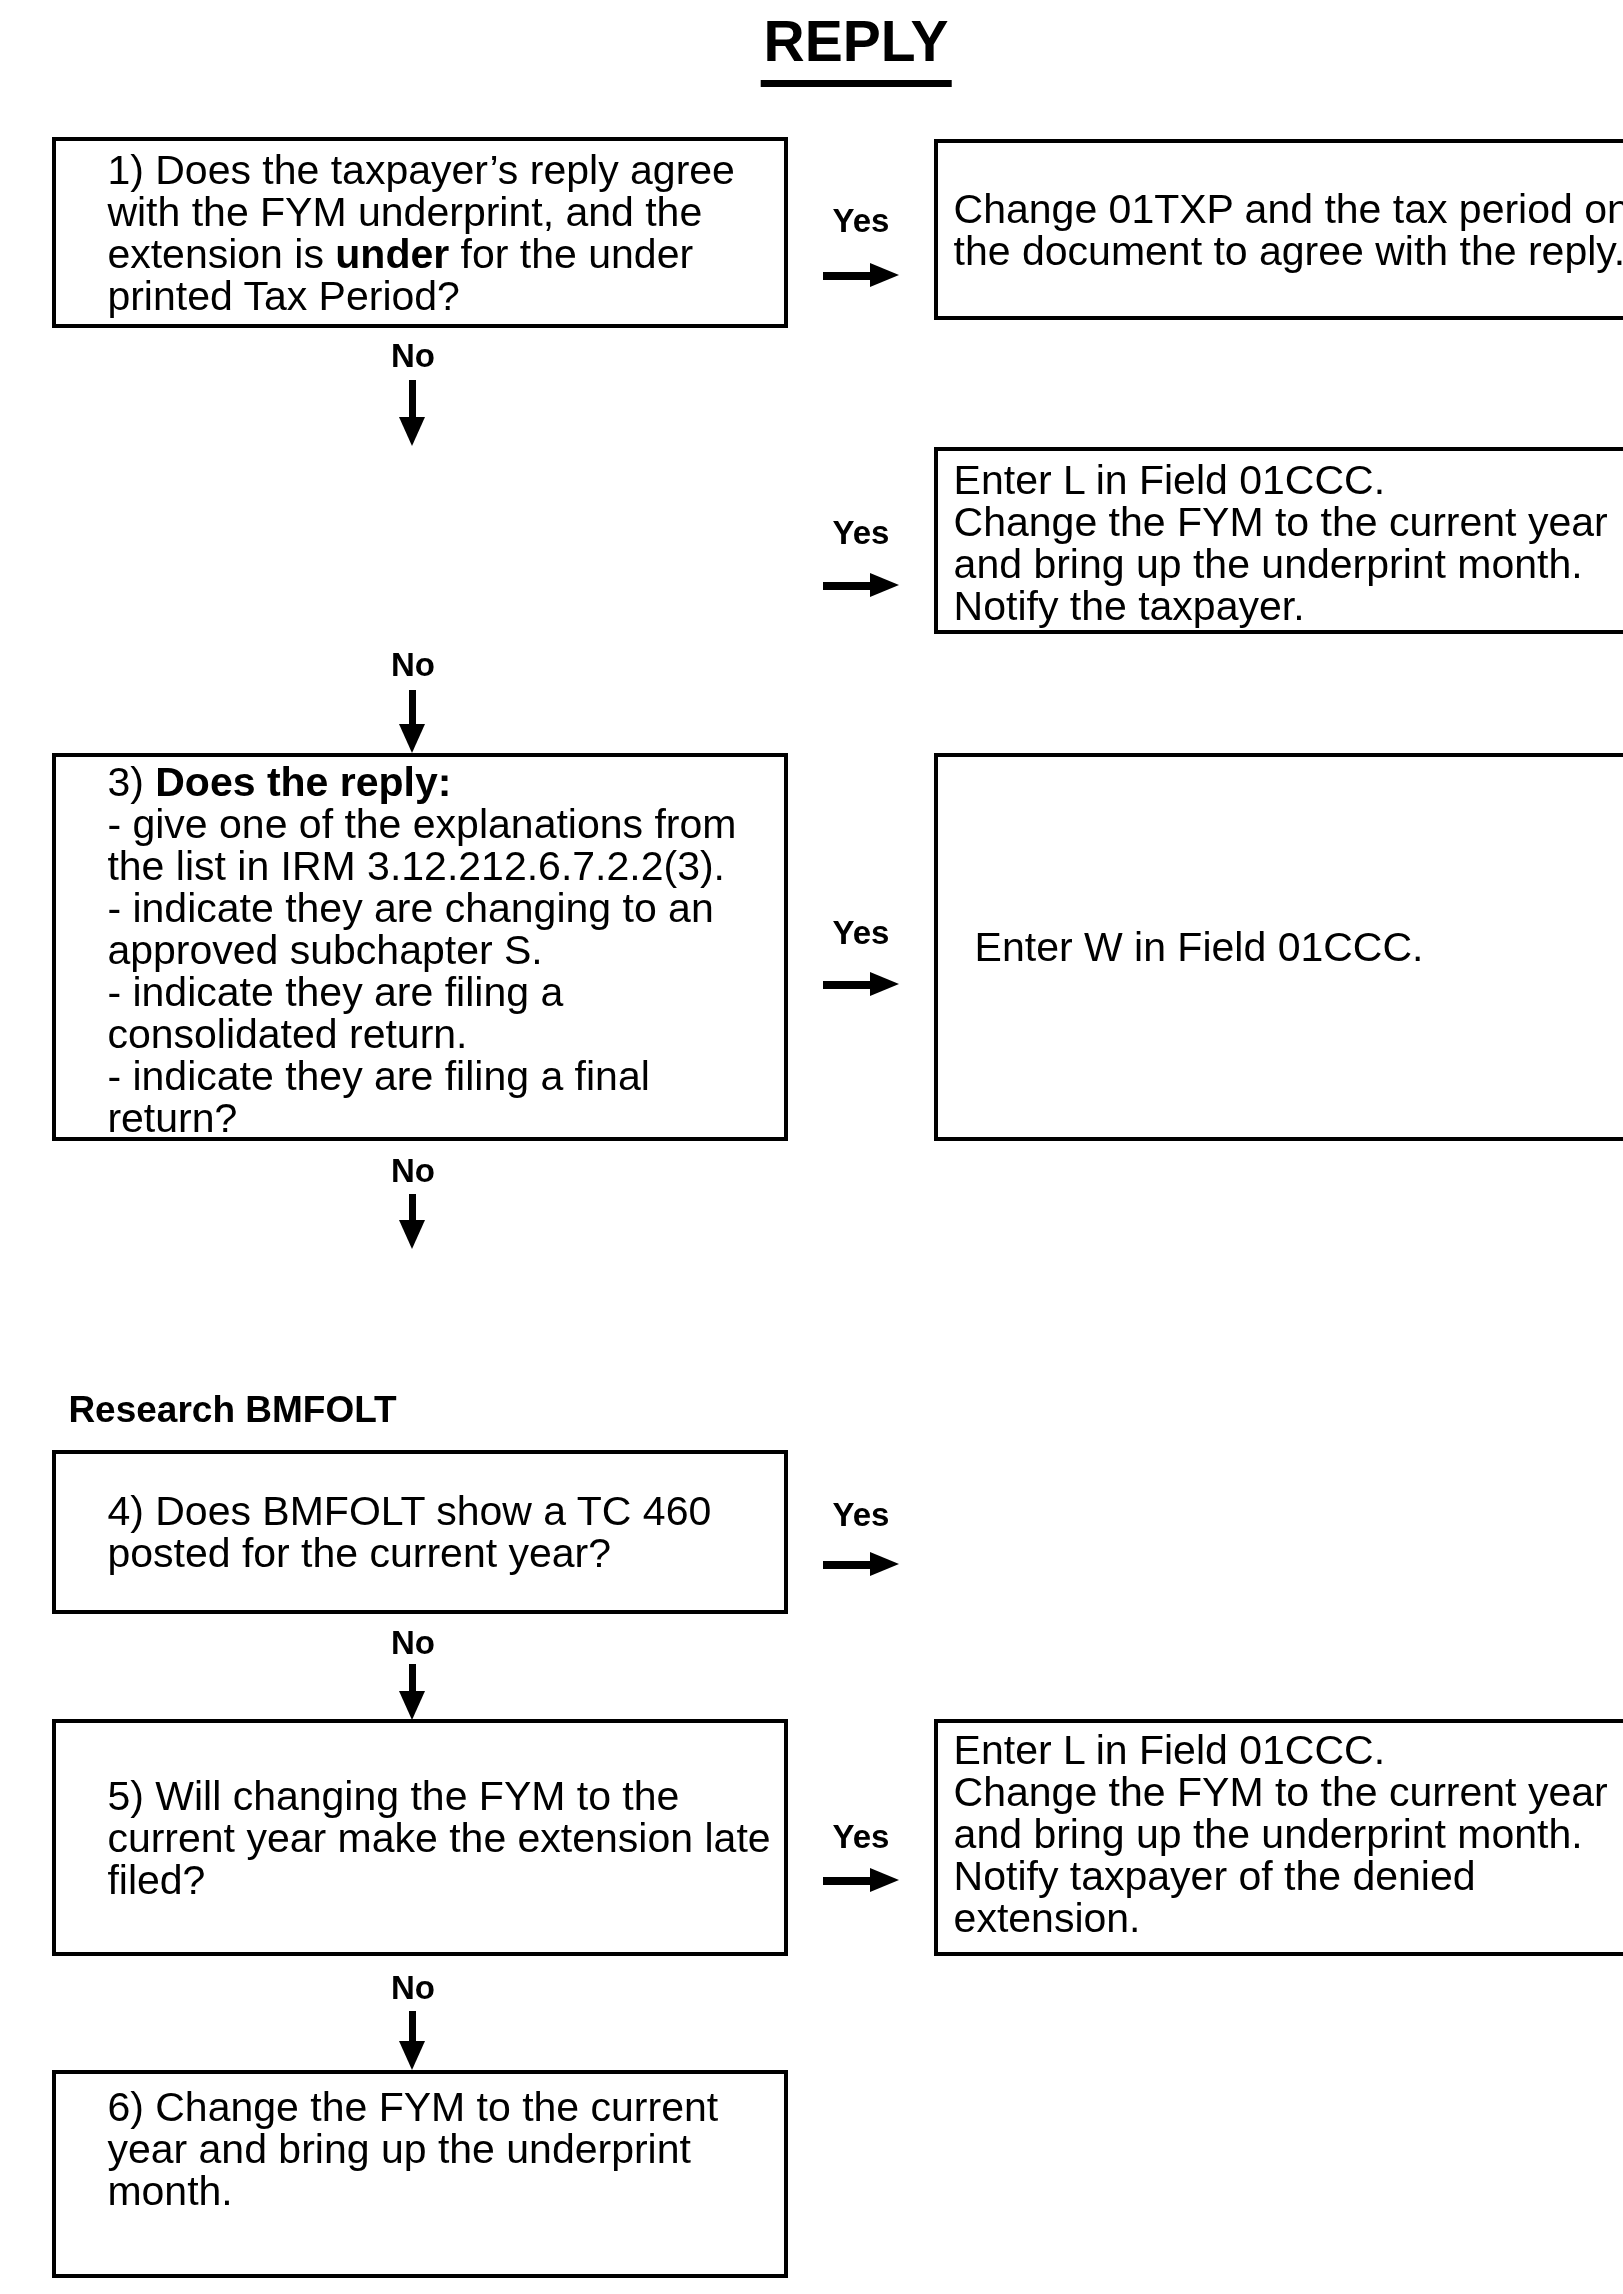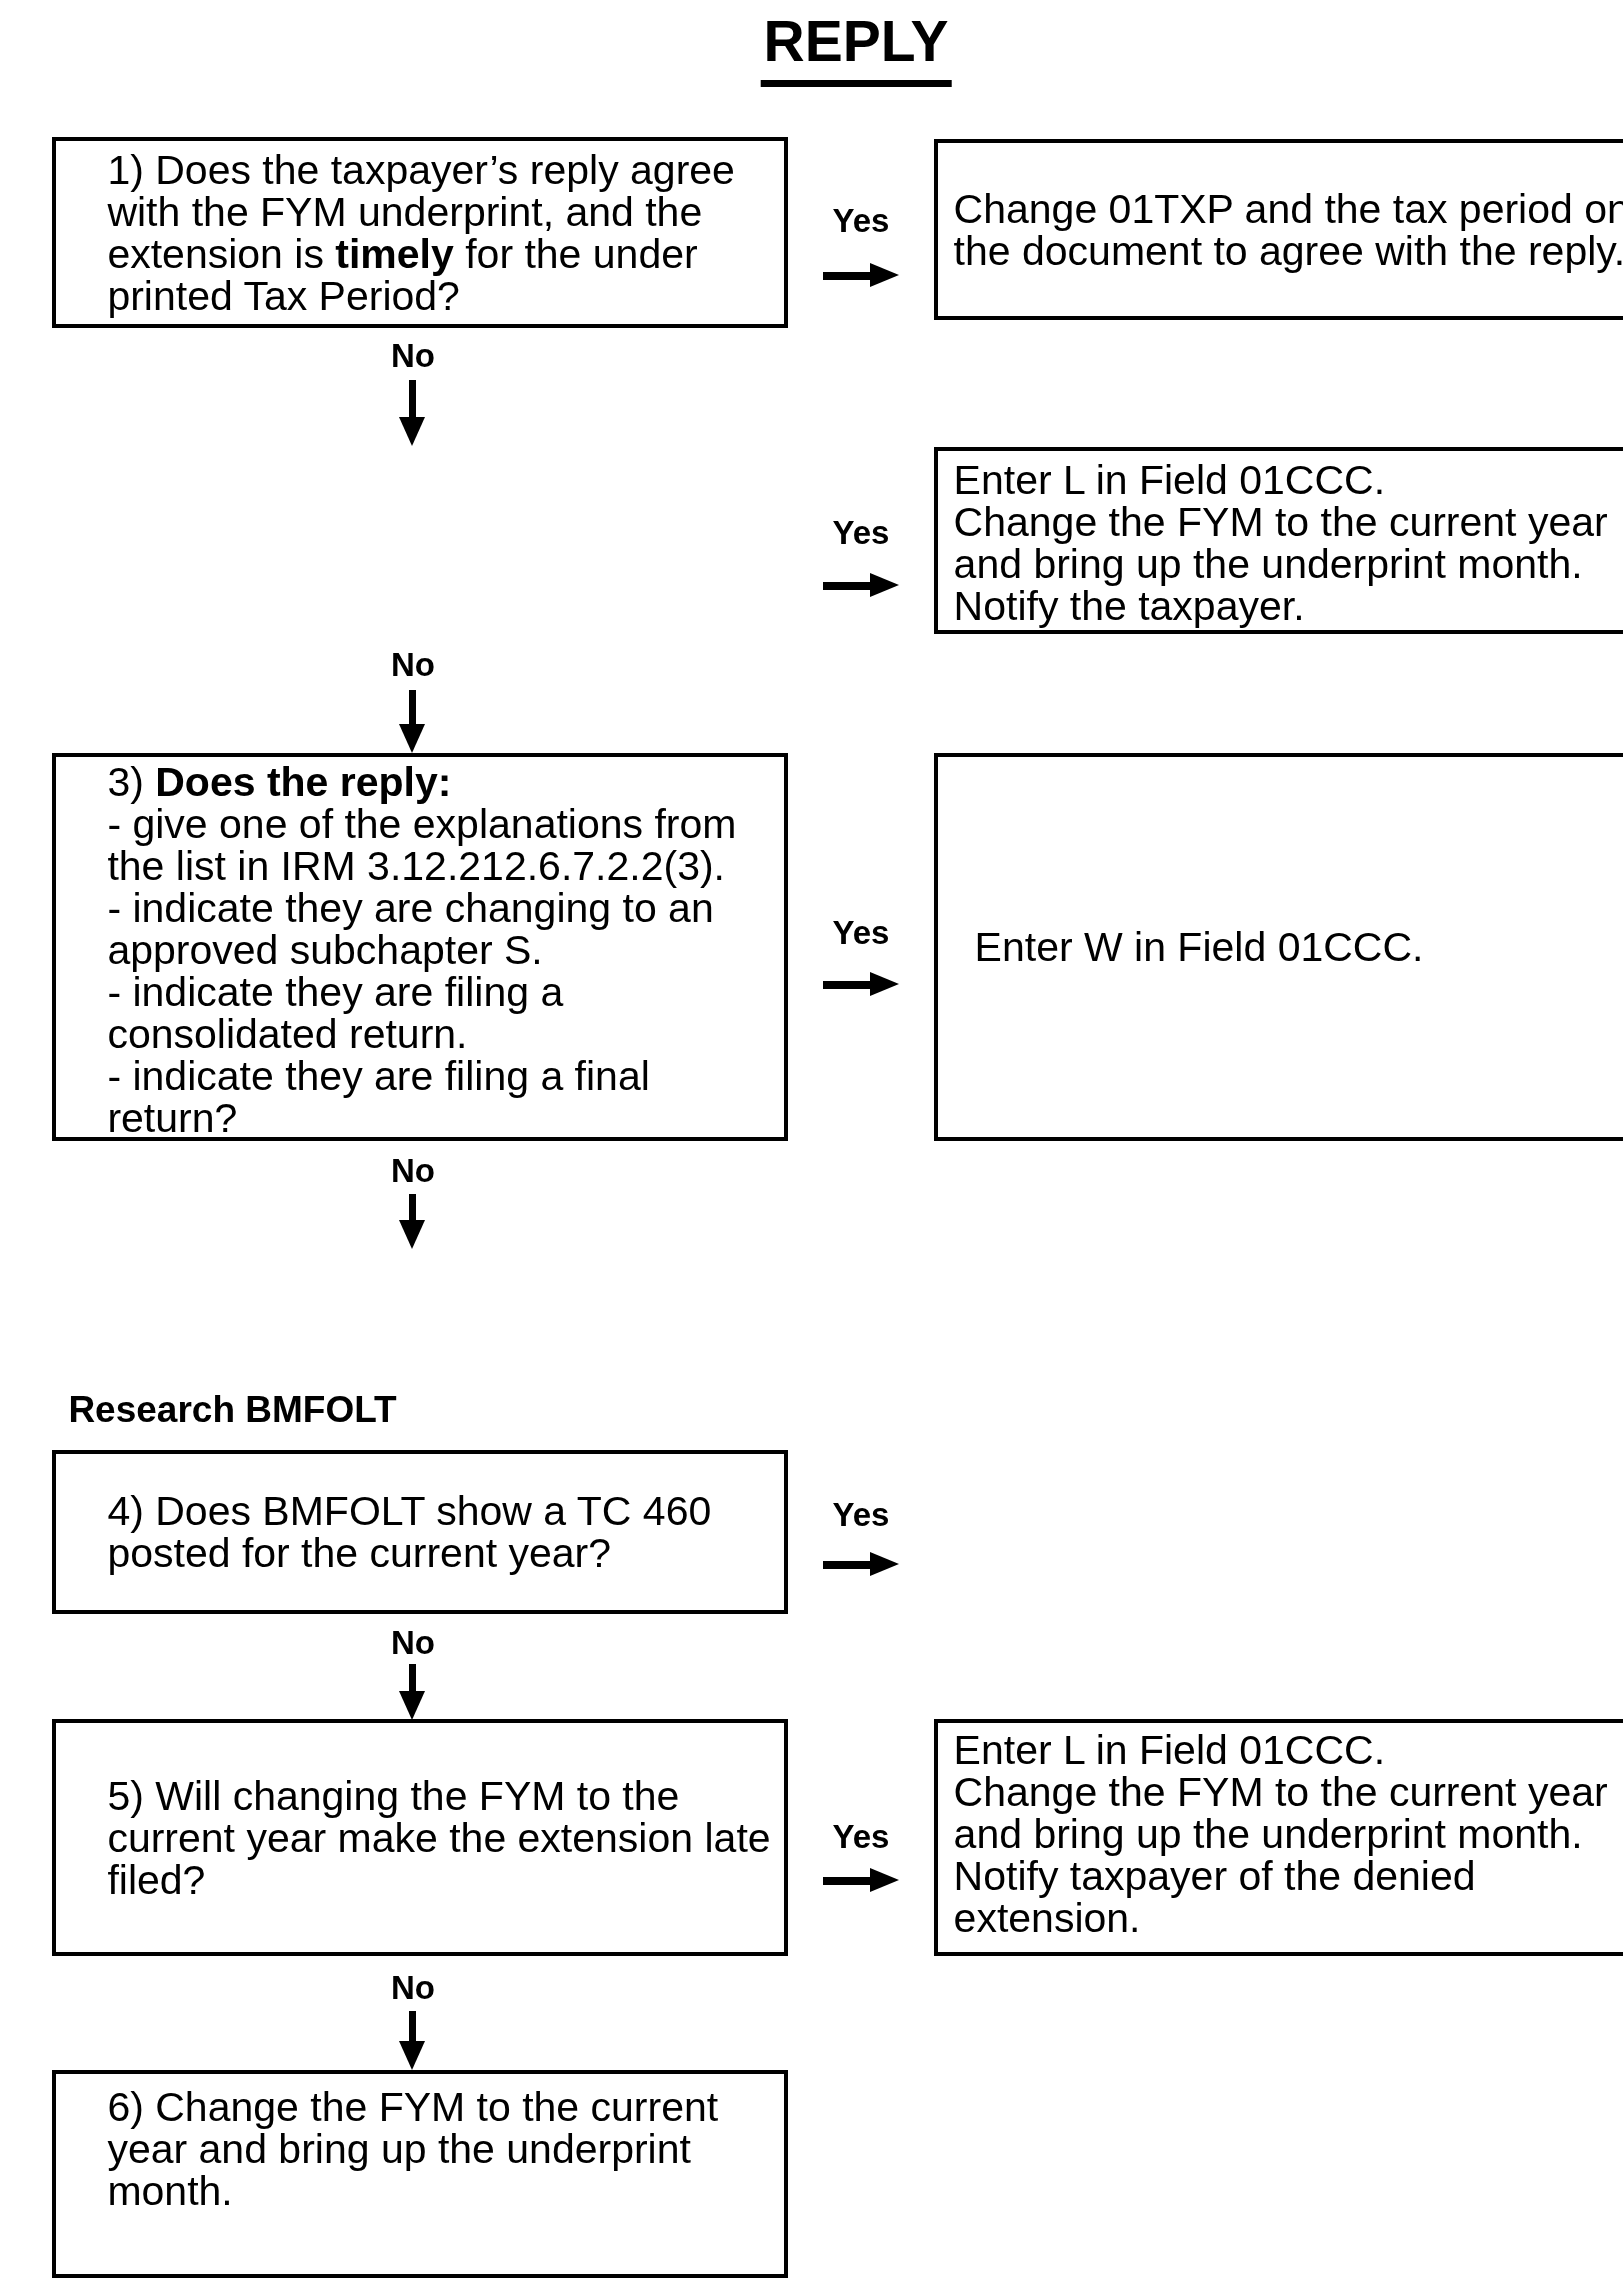--- a/index.html
+++ b/index.html
@@ -72,21 +72,21 @@
 
 <div class="canvas">
 
   <div class="title">
     <span class="u">REPLY</span>
   </div>
 
   <div class="box qbox q1">
     <div class="txt"><span>1) Does the taxpayer’s reply agree
 with the FYM underprint, and the
-extension is </span><span class="b">timely</span><span> for the under
+extension is </span><span class="b">under</span><span> for the under
 printed Tax Period?</span></div>
   </div>
   <div class="lab ylab y1">Yes</div>
   <div class="h-arrow ha1">
     <span class="shaft"></span>
     <span class="head"></span>
   </div>
   <div class="box abox a1 center">
     <div class="txt">Change 01TXP and the tax period on
 the document to agree with the reply.</div>

